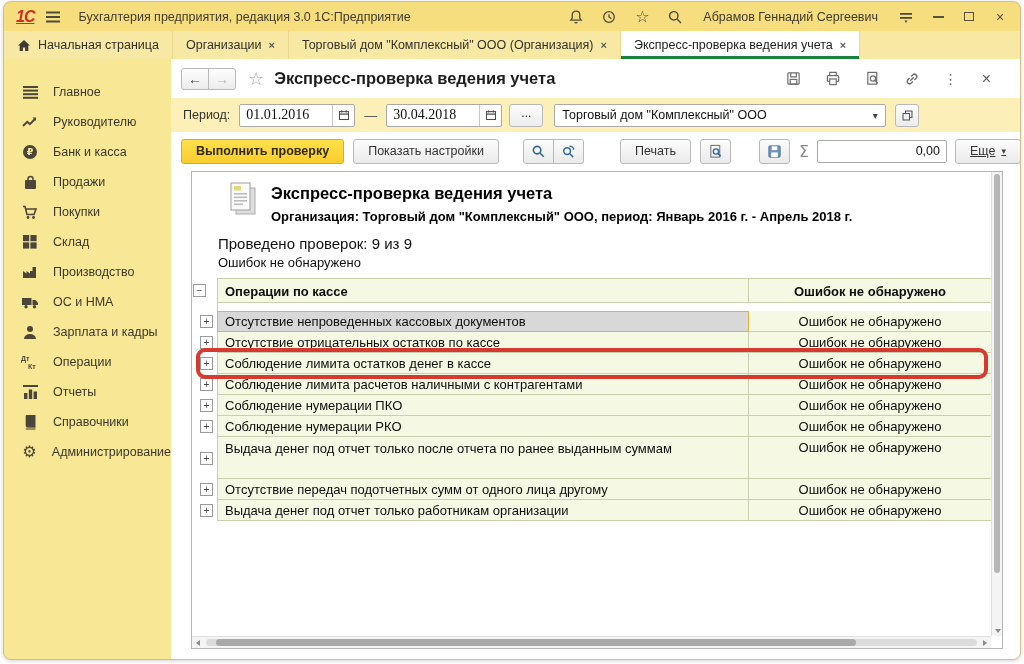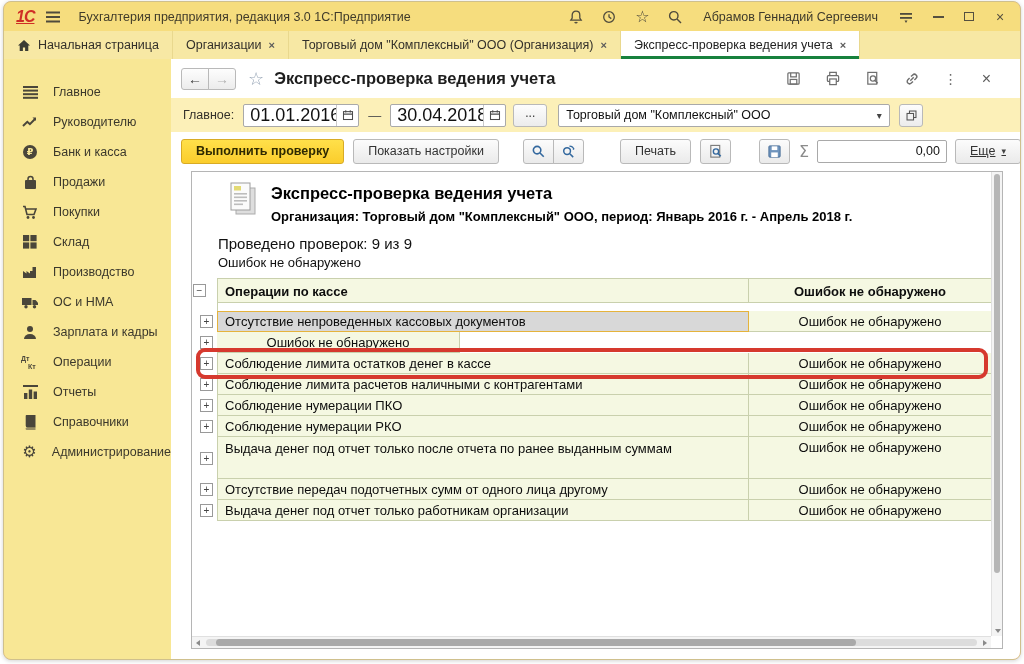--- a/index.html
+++ b/index.html
@@ -55,22 +55,22 @@
                color:#6e6e6e; }
   .hdr-icons .kebab { font-size:14px; color:#6e6e6e; }
   .hdr-icons .x { font-size:16px; color:#5c5c5c; }
 
   
   .period-band { height:34px; background:#fcf0b8; display:flex; align-items:center;
                  padding-left:12px; gap:7px; }
   .period-label { font-size:12.5px; color:#33302a; margin-right:2px; }
   .date-field { width:116px; height:23px; background:#fff; border:1px solid #a9a9a9;
                 border-radius:2px; display:flex; align-items:stretch; }
-  .date-field input { flex:1; border:0; outline:0; font-size:18px; padding-left:6px;
-                      font-family:Liberation Sans, sans-serif; color:#111; min-width:0; background:transparent; }
+  .date-field input { flex:1; border:0; outline:0; font-size:14px; padding-left:6px;
+                      font-family:Liberation Serif, serif; color:#111; min-width:0; background:transparent; }
   .cal-btn { width:22px; display:flex; align-items:center; justify-content:center;
              border-left:1px solid #c9c9c9; color:#4c4c4c; }
   .dash { color:#4c4c4c; font-size:13px; margin:0 2px; }
   .dots-btn { width:34px; height:23px; border:1px solid #b9b9b9; border-radius:3px;
               background:linear-gradient(#fdfdfd,#ececec); font-size:12px; color:#333;
               display:flex; align-items:center; justify-content:center; padding-bottom:5px; }
   .combo { width:332px; height:23px; background:#fff; border:1px solid #a9a9a9;
            border-radius:2px; display:flex; align-items:stretch; margin-left:4px; }
   .combo .val { flex:1; font-size:12.5px; color:#111; display:flex; align-items:center;
                 padding-left:7px; white-space:nowrap; overflow:hidden; }
@@ -408,21 +408,21 @@
                 <path d="M5.6 7L3.9 8.7a2.4 2.4 0 0 0 3.4 3.4L9 10.4"></path>
                 <path d="M10.4 9l1.7-1.7a2.4 2.4 0 0 0-3.4-3.4L7 5.6"></path>
               </svg>
           </span>
           <span class="kebab sym">⋮</span>
           <span class="x">×</span>
         </div>
       </div>
 
       <div class="period-band">
-        <span class="period-label">Главное:</span>
+        <span class="period-label">Период:</span>
         <div class="date-field">
           <input value="01.01.2016" style="">
           <span class="cal-btn">
             <svg width="12" height="12" viewBox="0 0 16 16" fill="none" stroke="#4c4c4c" stroke-width="1.4">
                 <rect x="2" y="3.5" width="12" height="10.5"></rect>
                 <path d="M2 6.8h12M5 1.8v3M11 1.8v3"></path>
               </svg>
           </span>
         </div>
         <span class="dash">—</span>
@@ -529,20 +529,21 @@
     <span class="tree-cell">
                     <span class="tree-box"><span>+</span></span>
                   </span>
     <span class="c1"><span>Отсутствие непроведенных кассовых документов</span></span>
     <span class="c2"><span>Ошибок не обнаружено</span></span>
   </div>
                 <div class="t-row">
     <span class="tree-cell">
                     <span class="tree-box"><span>+</span></span>
                   </span>
+    <span class="c1"><span>Отсутствие отрицательных остатков по кассе</span></span>
     <span class="c2"><span>Ошибок не обнаружено</span></span>
   </div>
                 <div class="t-row">
     <span class="tree-cell">
                     <span class="tree-box"><span>+</span></span>
                   </span>
     <span class="c1"><span>Соблюдение лимита остатков денег в кассе</span></span>
     <span class="c2"><span>Ошибок не обнаружено</span></span>
   </div>
                 <div class="t-row">

